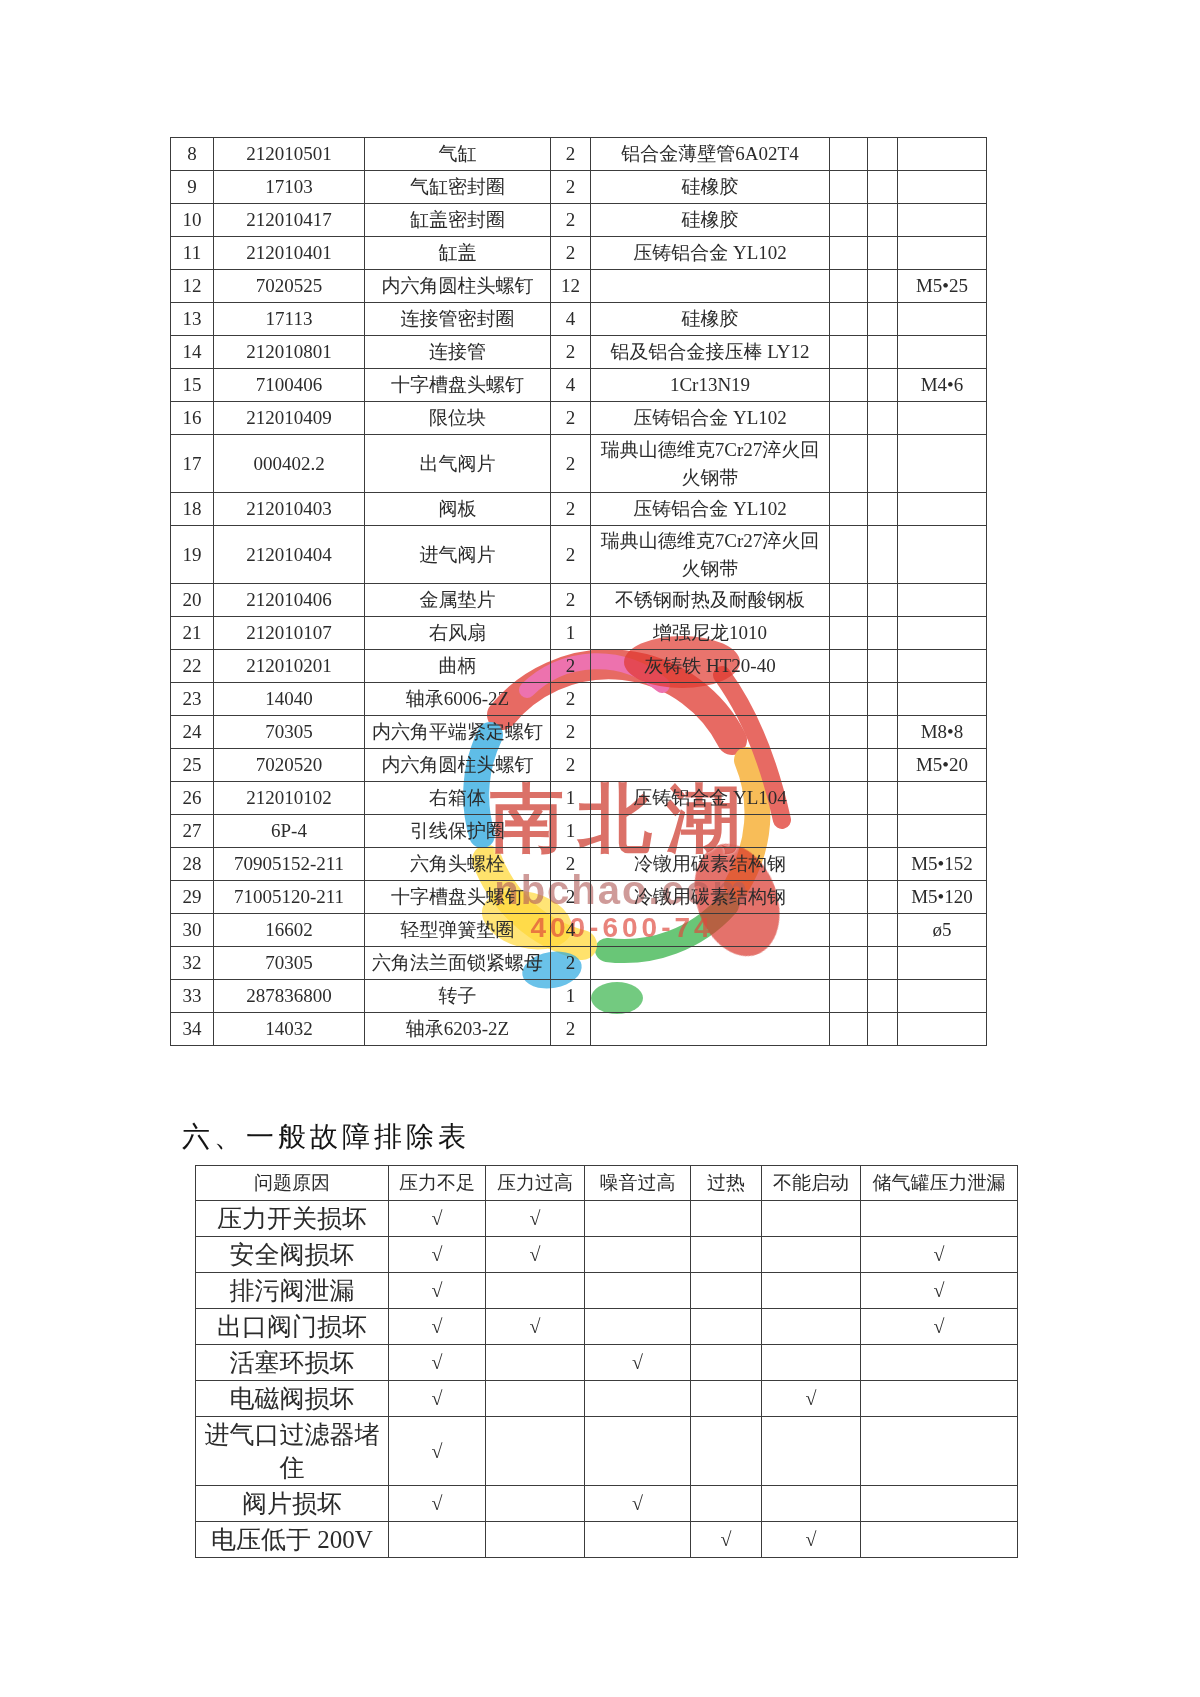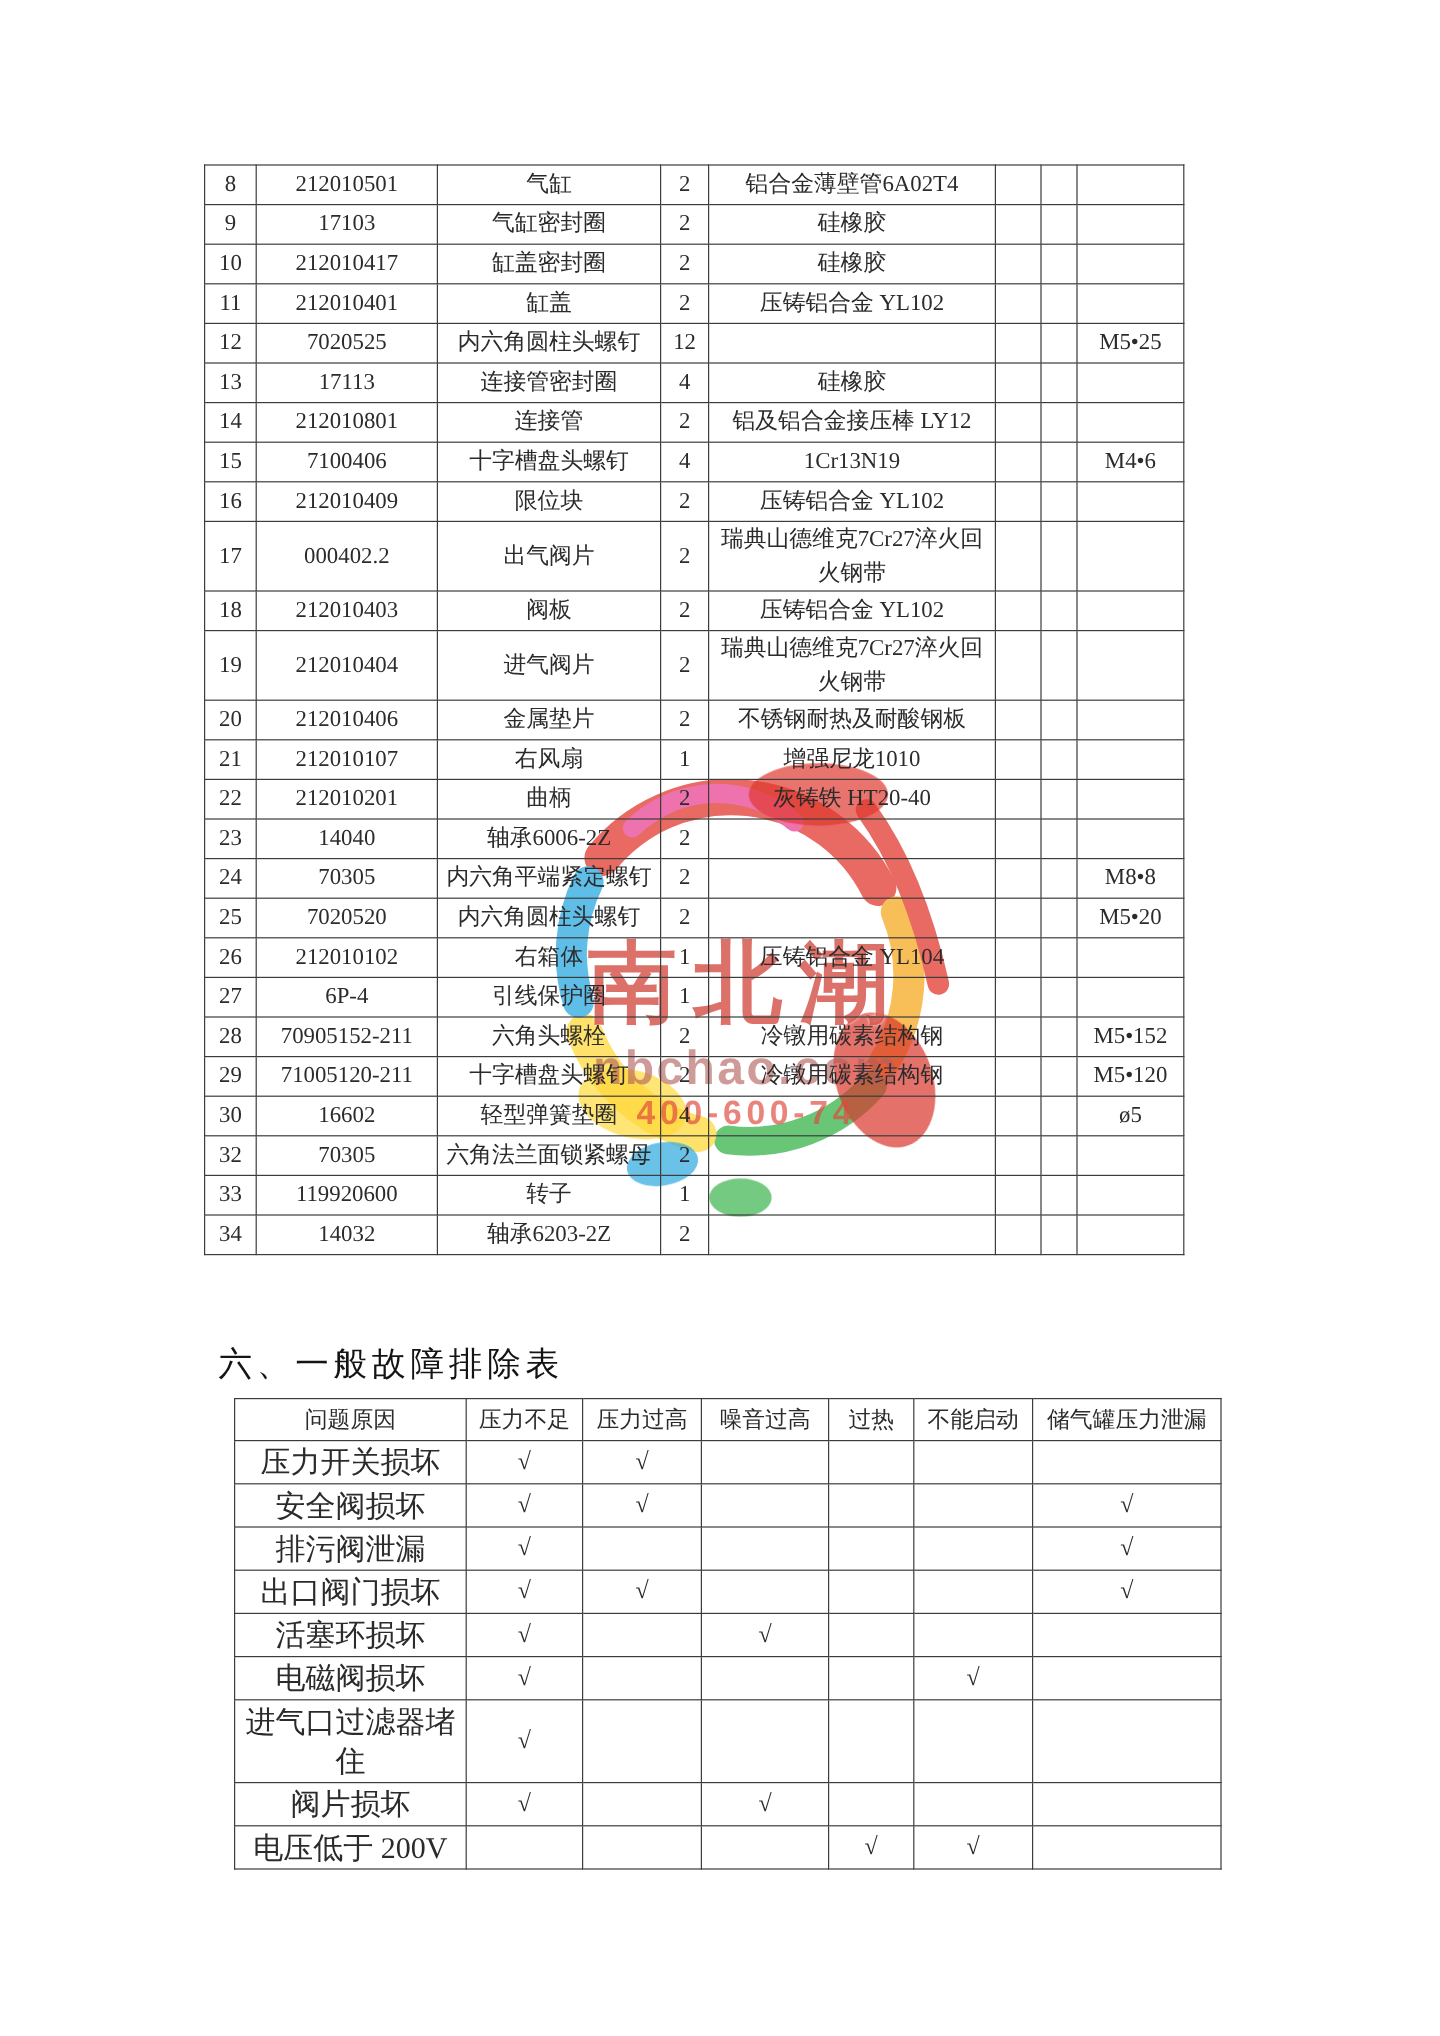--- a/index.html
+++ b/index.html
@@ -313,21 +313,21 @@
           <td>70305</td>
           <td>六角法兰面锁紧螺母</td>
           <td>2</td>
           <td></td>
           <td></td>
           <td></td>
           <td></td>
         </tr>
         <tr>
           <td>33</td>
-          <td>119920600</td>
+          <td>287836800</td>
           <td>转子</td>
           <td>1</td>
           <td></td>
           <td></td>
           <td></td>
           <td></td>
         </tr>
         <tr>
           <td>34</td>
           <td>14032</td>

